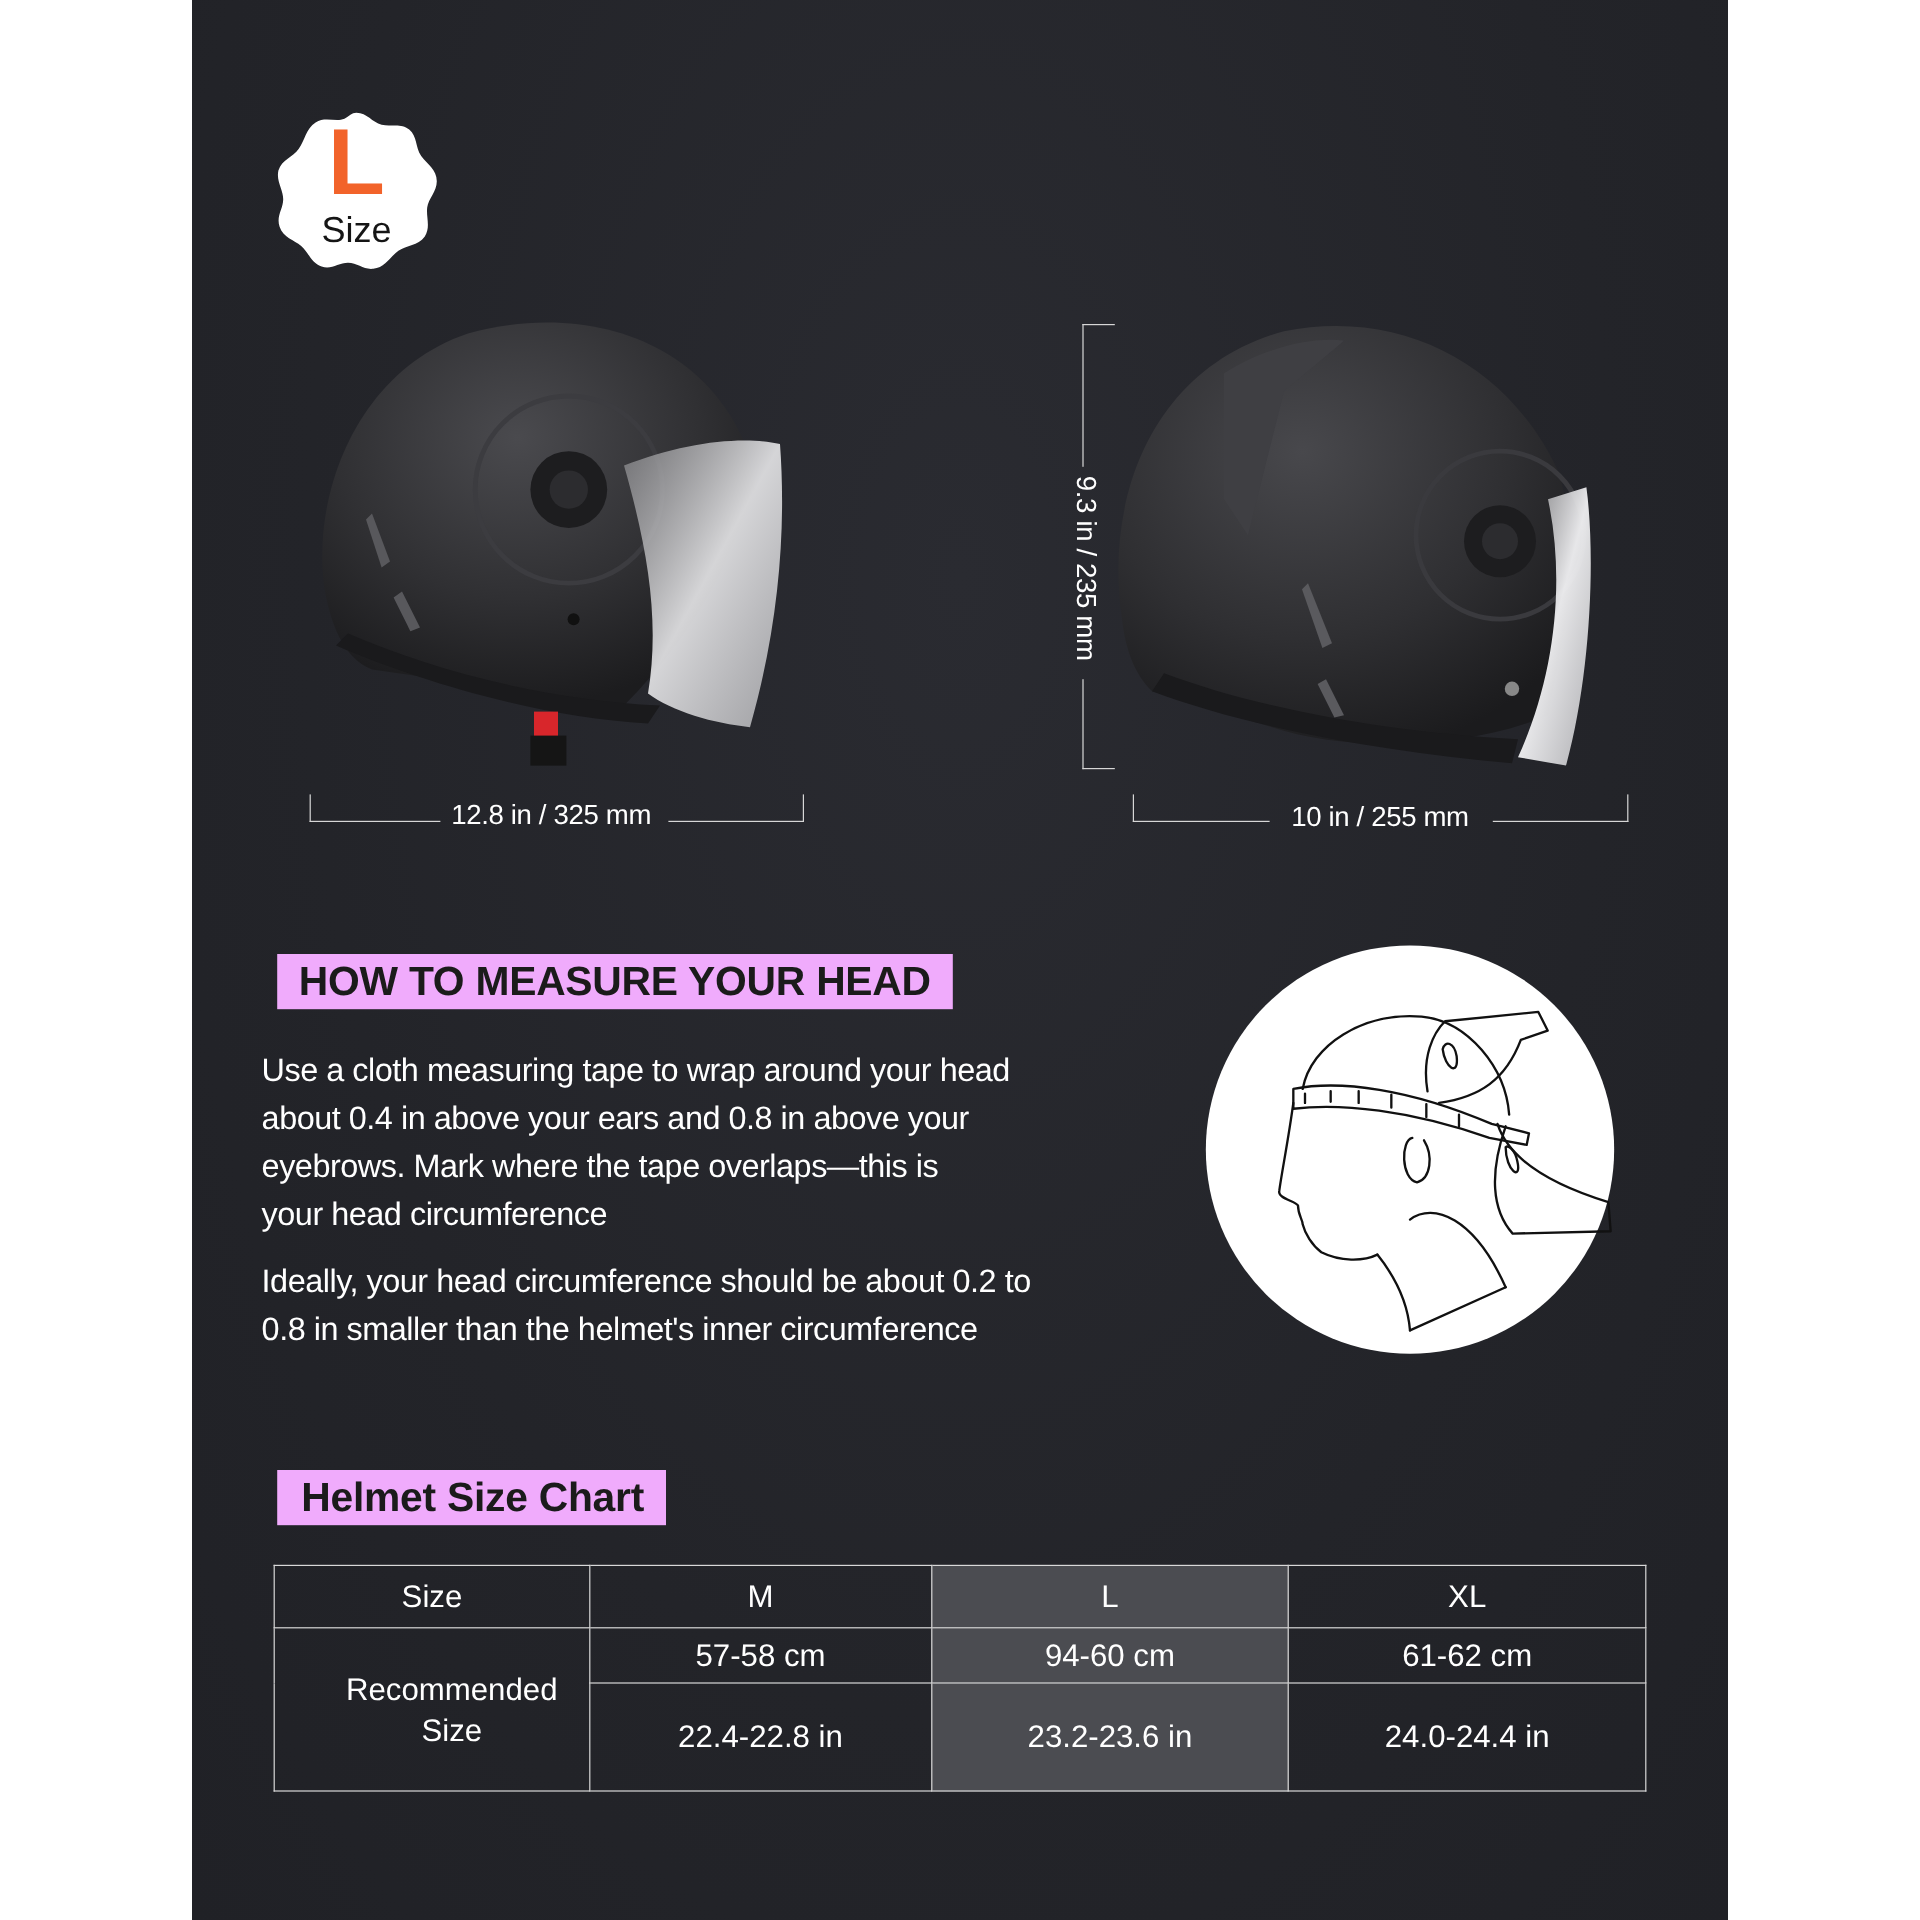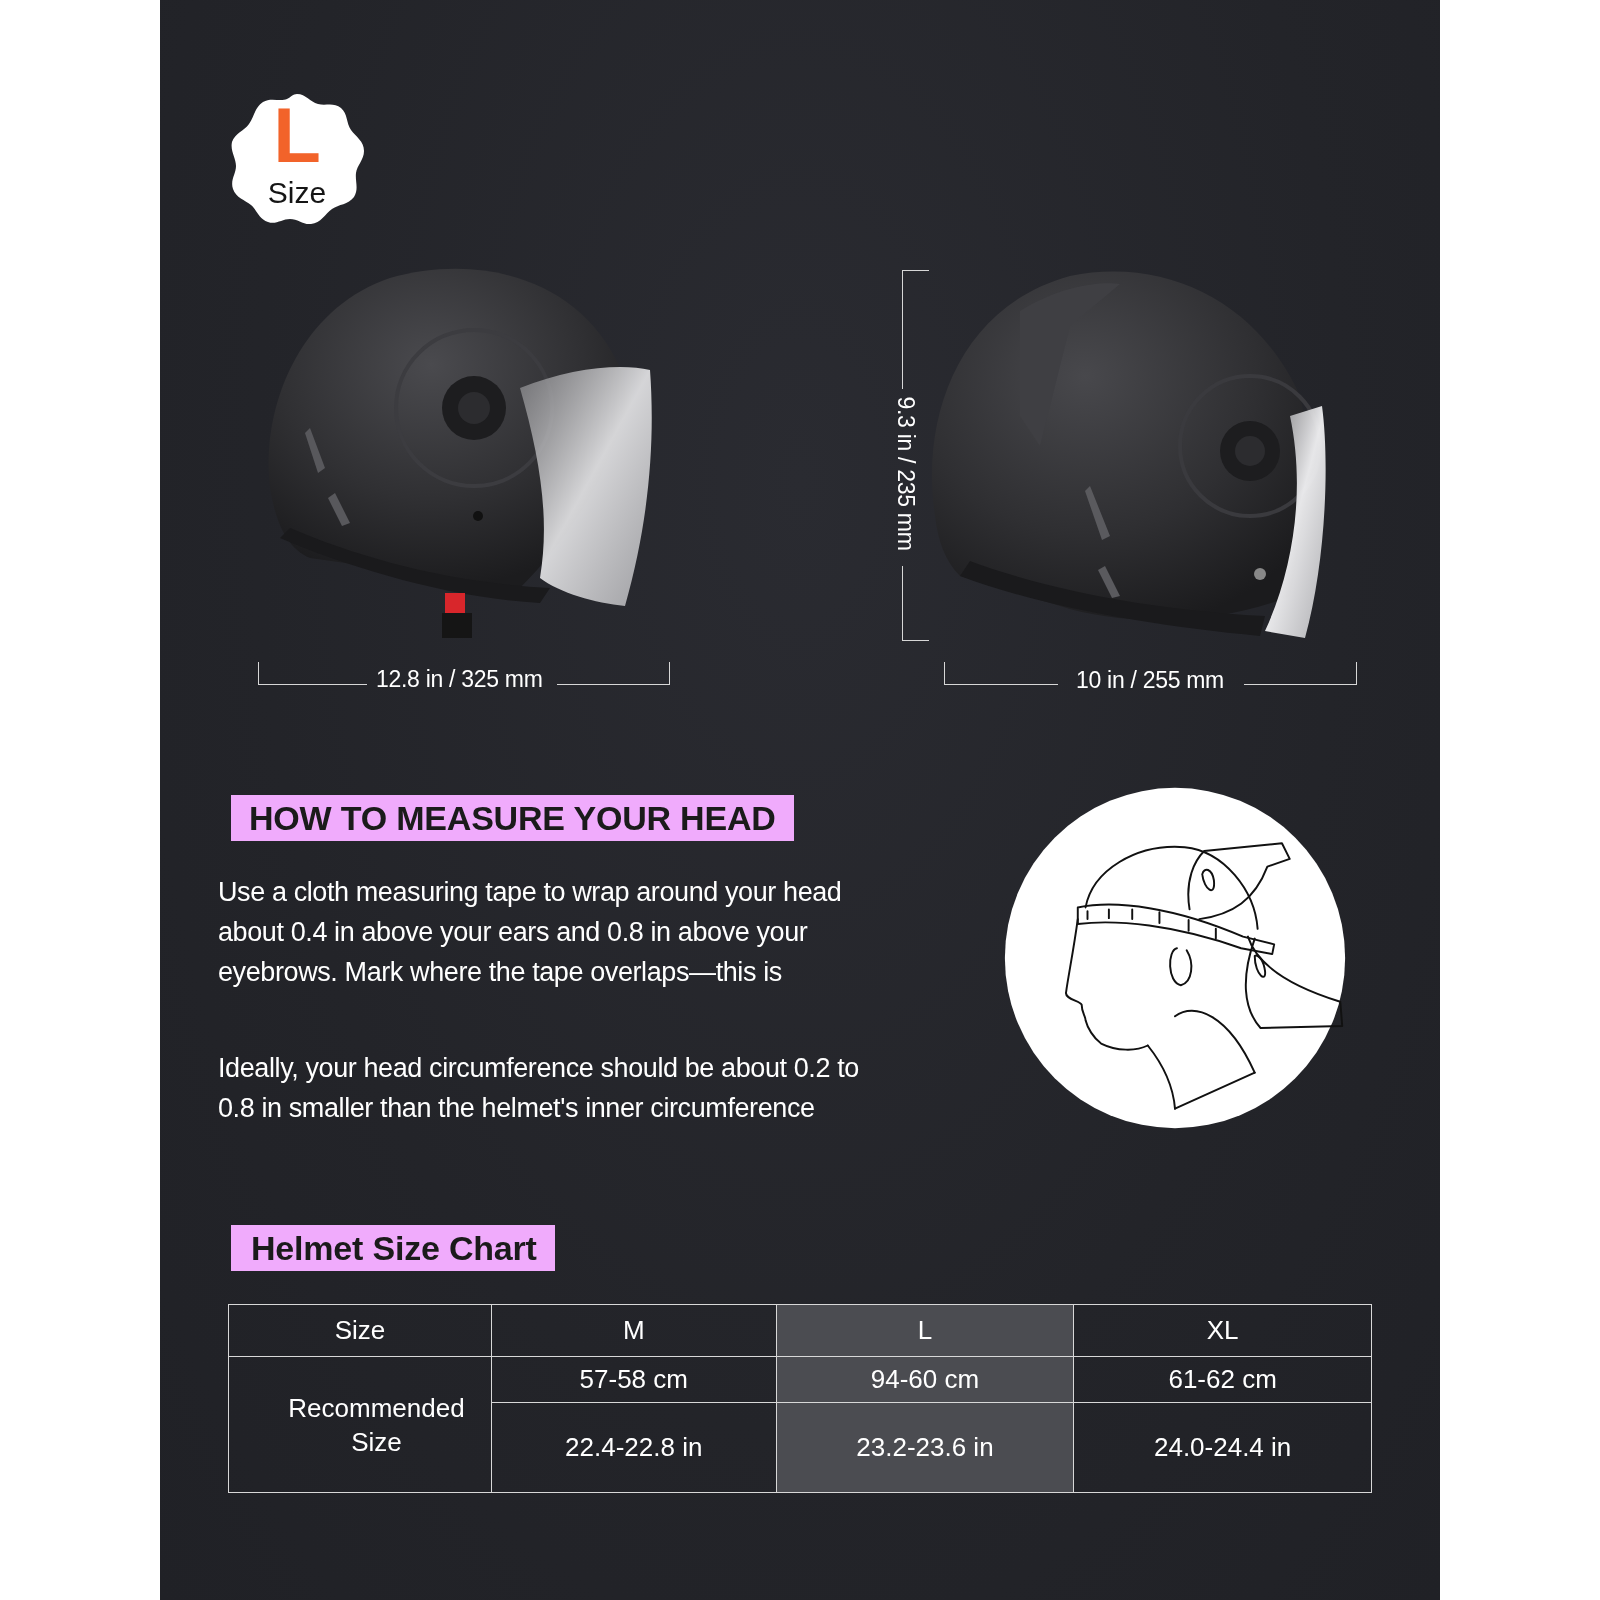--- a/index.html
+++ b/index.html
@@ -117,20 +117,21 @@
   <div class="dim-label" style="left:1076px;top:667px;">10 in / 255 mm</div>
   <div class="dim-line" style="left:1244px;top:662px;width:112px;height:22px;border-right-width:1.5px;border-bottom-width:1.5px;"></div>
 </div>
 
 <div class="section-heading" style="left:231px;top:795px;">HOW TO MEASURE YOUR HEAD</div>
 
 <div class="body-text" style="top:872px;">
   <div>Use a cloth measuring tape to wrap around your head</div>
   <div>about 0.4 in above your ears and 0.8 in above your</div>
   <div>eyebrows. Mark where the tape overlaps—this is</div>
+  <div>your head circumference</div>
 </div>
 <div class="body-text" style="top:1048px;">
   <div>Ideally, your head circumference should be about 0.2 to</div>
   <div>0.8 in smaller than the helmet's inner circumference</div>
 </div>
 
 <svg class="illustration" viewBox="0 0 360 360">
   <circle cx="180" cy="180" r="175" fill="#ffffff"></circle>
   <g fill="none" stroke="#111" stroke-width="2" stroke-linejoin="round" stroke-linecap="round">
     <path d="M88 128 C95 90 140 62 190 66 C230 70 262 110 265 150"></path>

